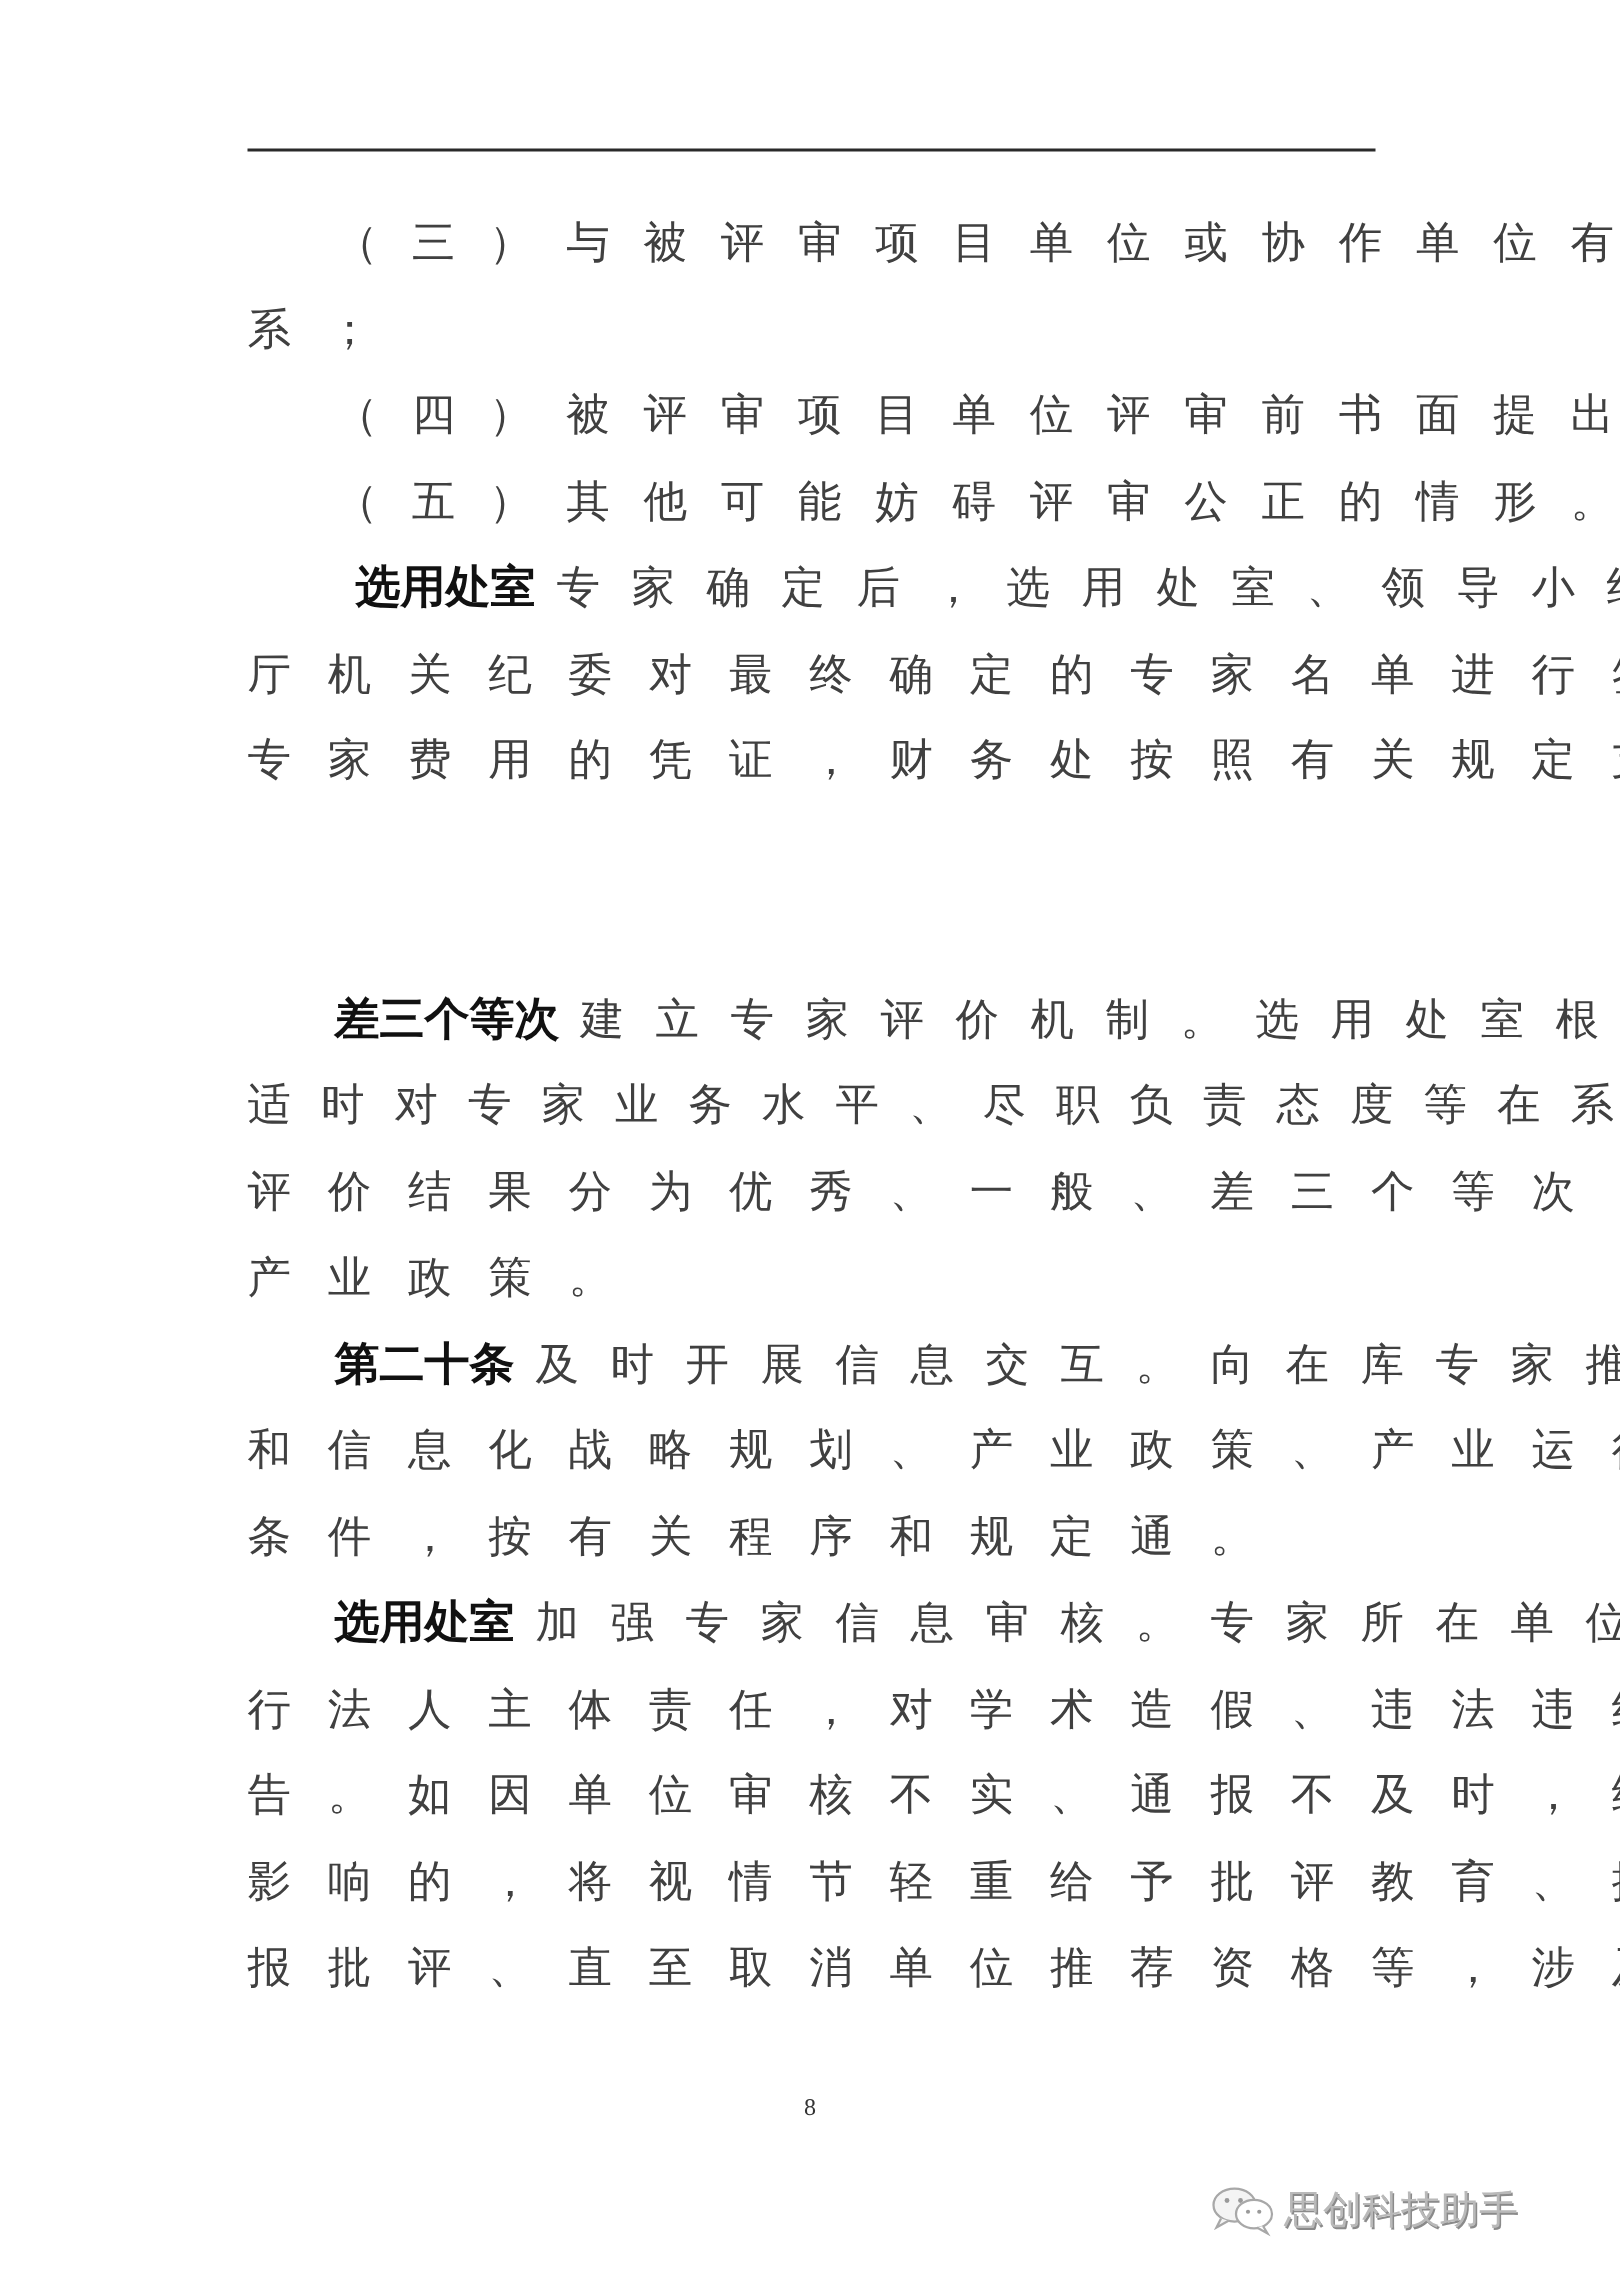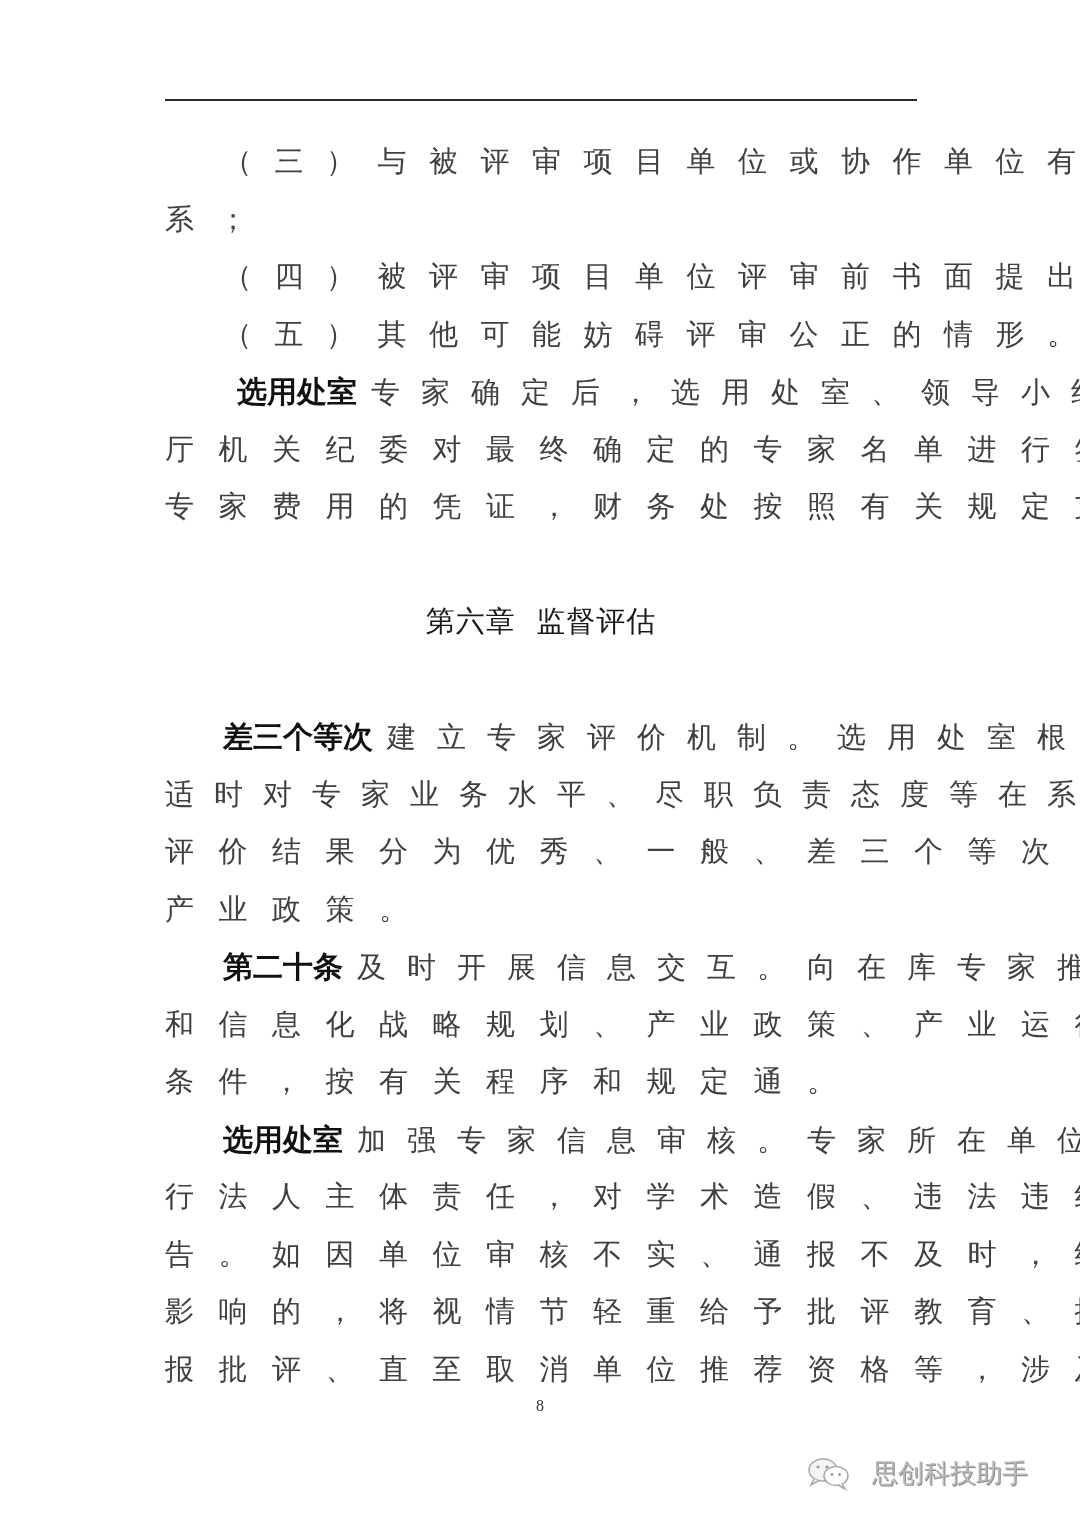--- a/index.html
+++ b/index.html
@@ -67,21 +67,21 @@
       font-family: "Liberation Serif", "DejaVu Serif", serif;
       font-size: 16px;
       color: #333333;
     }
     .watermark {
       position: absolute;
       left: 806px;
       top: 1455px;
       display: flex;
       align-items: center;
-      gap: 20px;
+      gap: 4px;
     }
     .watermark-icon {
       width: 46px;
       height: 36px;
     }
     .watermark-text {
       font-family: "DejaVu Sans", "Liberation Sans", sans-serif;
       font-size: 26px;
       color: #b9b9b9;
       text-shadow: 1px 1px 0 #8a8a8a;
@@ -101,21 +101,20 @@
   <div class="line indent" style="letter-spacing:22.5px;">（四）被评审项目单位评审前书面提出的回避事项；</div>
 
   <div class="line indent" style="letter-spacing:22.5px;">（五）其他可能妨碍评审公正的情形。</div>
 
   <div class="line indent-bold" style="padding-left:72px; letter-spacing:21px;"><span class="bold">选用处室</span><span>专家确定后，选用处室、领导小组办公室、</span></div>
   <div class="line">厅机关纪委对最终确定的专家名单进行签字确认，作为支取</div>
   <div class="line">专家费用的凭证，财务处按照有关规定支付专家费用。</div>
 
   <div class="spacer"></div>
 
-  <div class="chapter" style="white-space:pre;">第六章  监督评估</div>
 
   <div class="spacer"></div>
 
   <div class="line indent-bold" style="letter-spacing:21px;"><span class="bold">差三个等次</span><span>建立专家评价机制。选用处室根据实际情况，</span></div>
   <div class="line" style="letter-spacing:20px;">适时对专家业务水平、尽职负责态度等在系统中进行评价。</div>
   <div class="line">评价结果分为优秀、一般、差三个等次，作为参与后续项目</div>
   <div class="line">产业政策。</div>
 
   <div class="line indent-bold" style="letter-spacing:21px;"><span class="bold">第二十条</span><span>及时开展信息交互。向在库专家推送省工业</span></div>
   <div class="line">和信息化战略规划、产业政策、产业运行等信息，积极创造</div>

